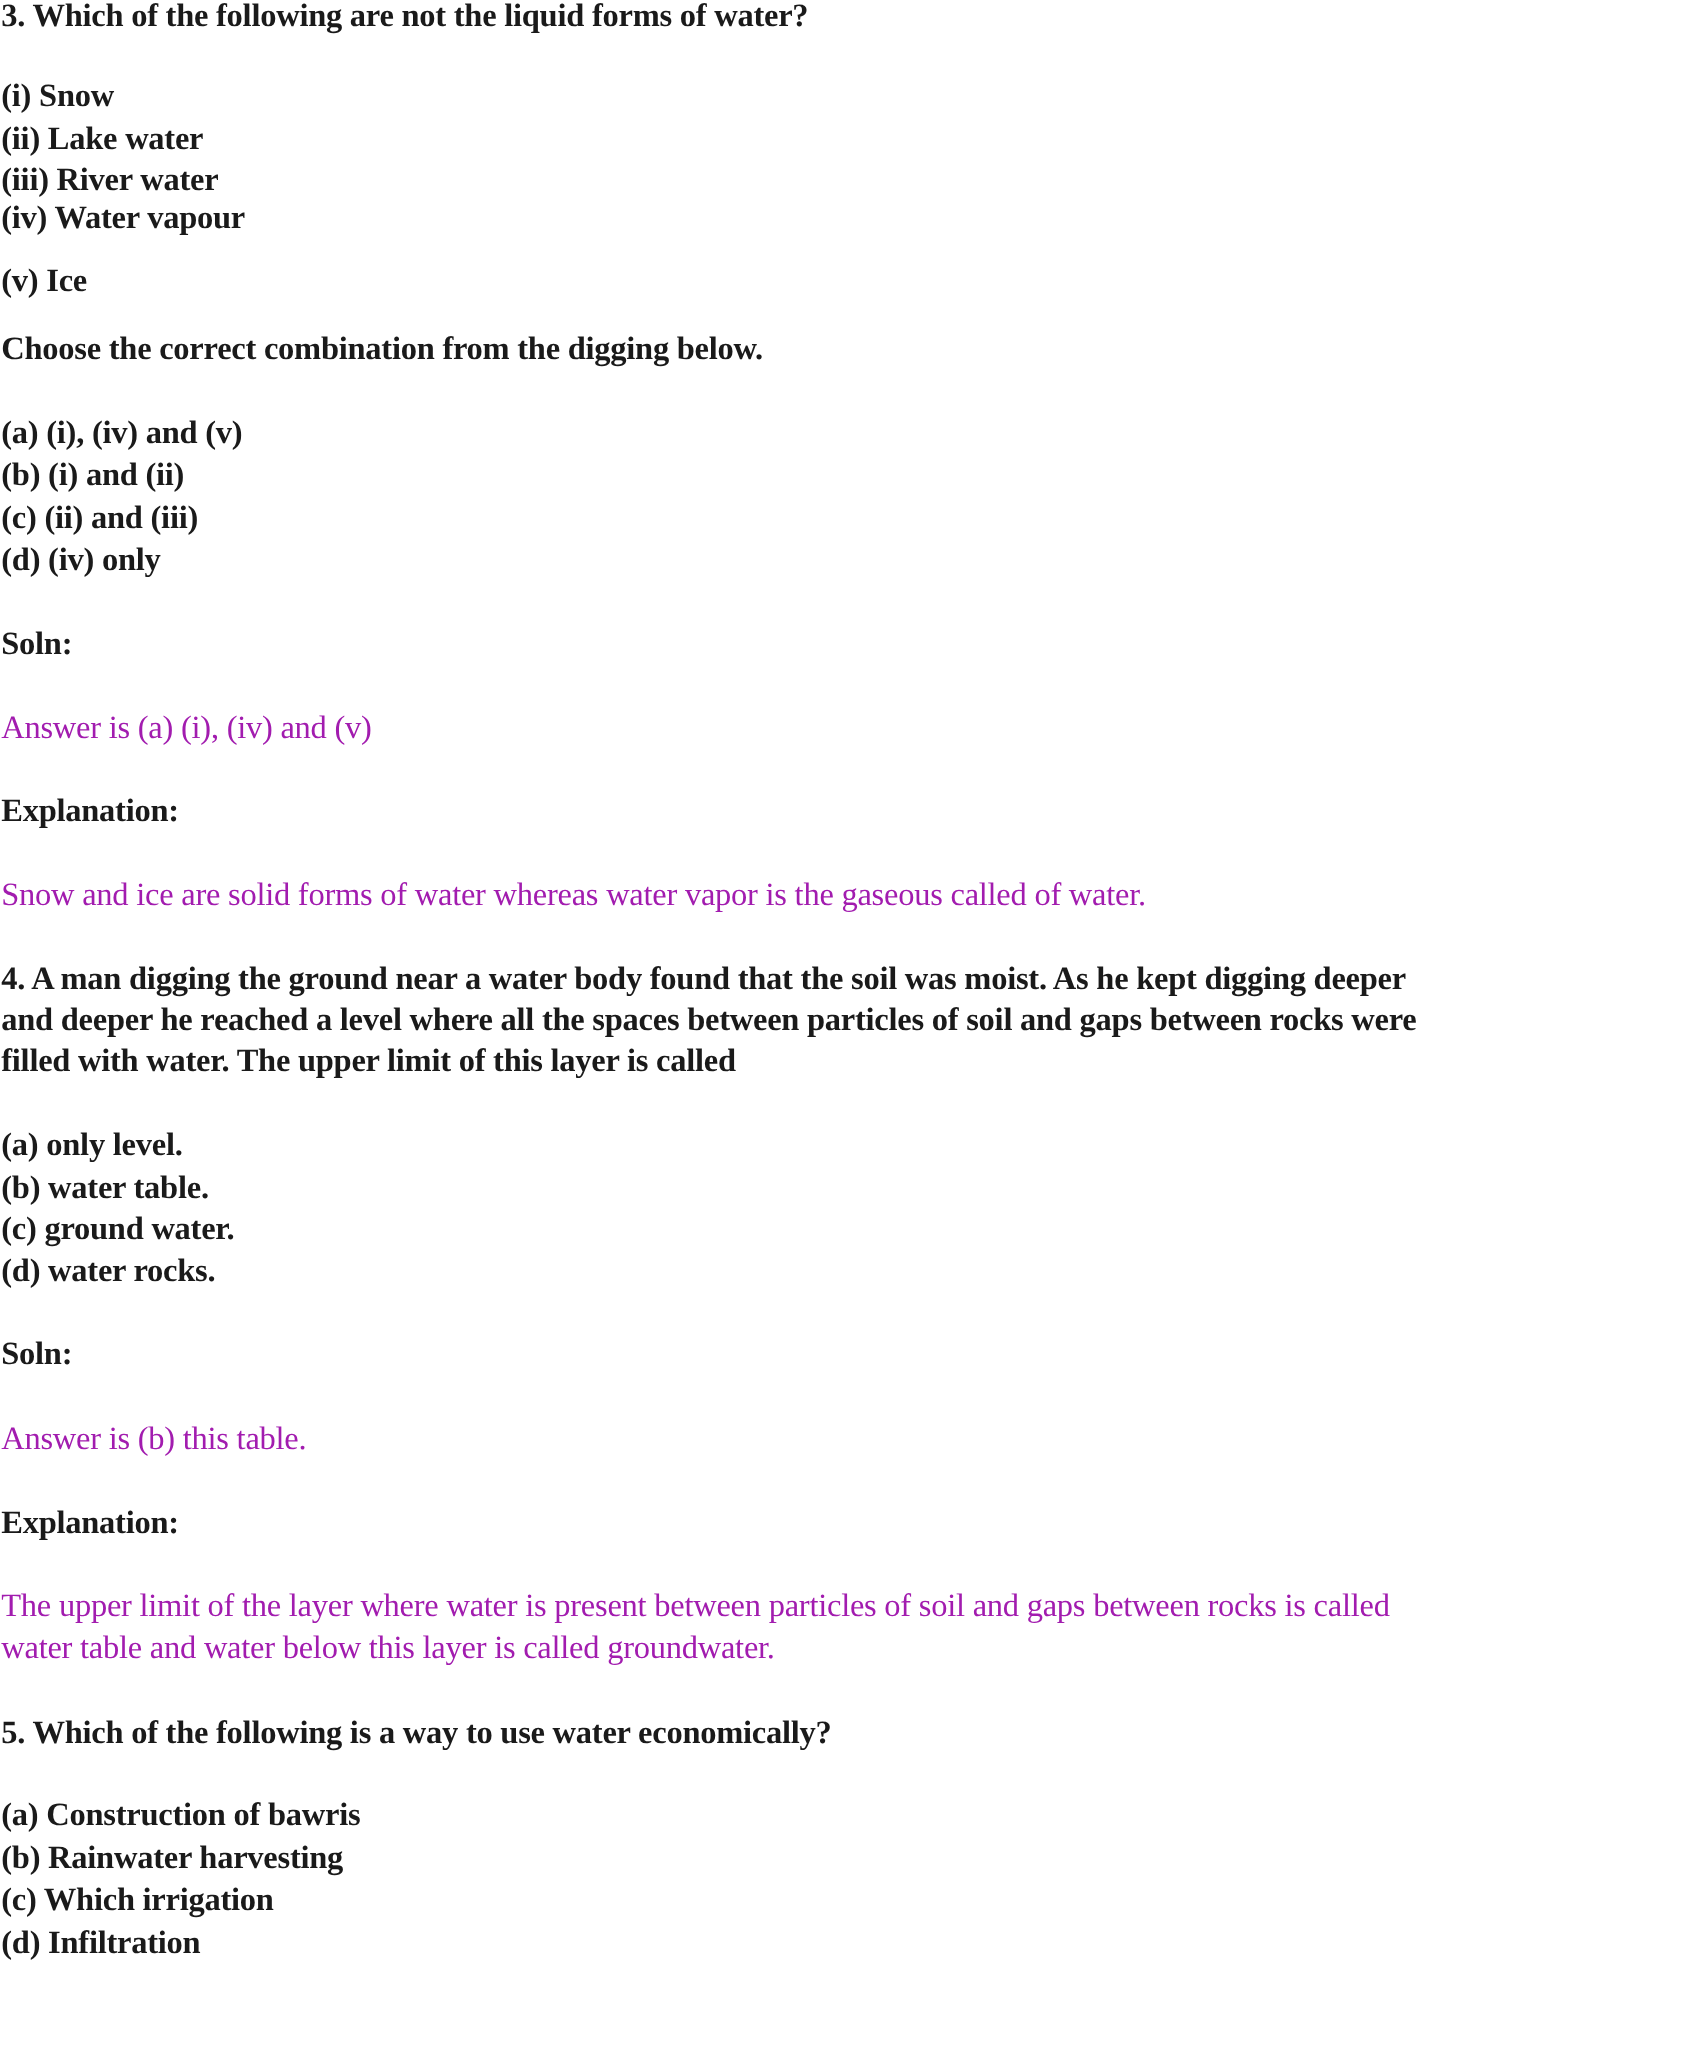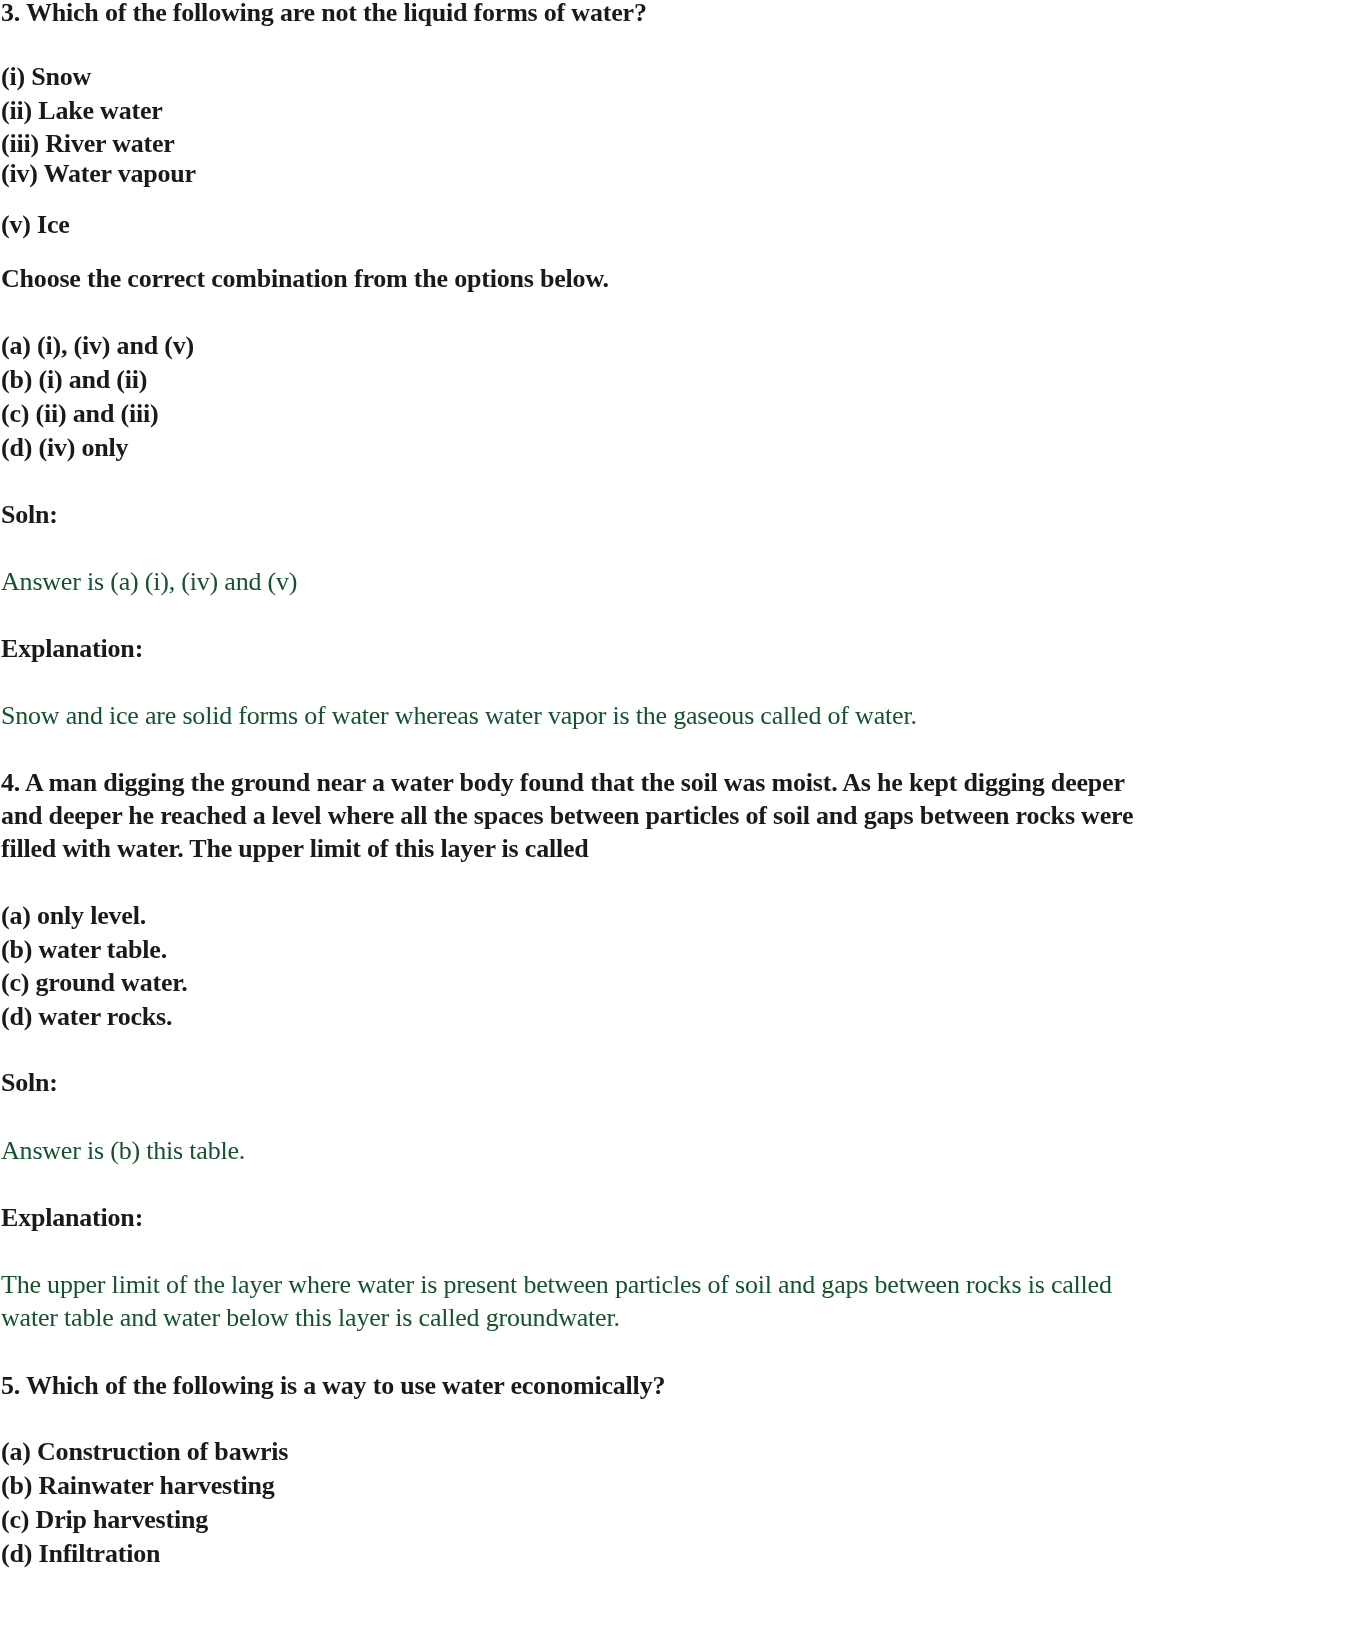--- a/index.html
+++ b/index.html
@@ -1,32 +1,32 @@
 <!DOCTYPE html>
 <html><head>
 <meta charset="utf-8">
 <style>
   html, body { margin:0; padding:0; background:#ffffff; }
   body { width:1357px; height:1643px; overflow:hidden; position:relative;
          font-family:"Liberation Serif", "DejaVu Serif", serif; color:#1a1a1a; }
   .ln { position:absolute; left:1px; white-space:nowrap; font-size:26px; line-height:34px; letter-spacing:-0.2px; }
   .b { font-weight:bold; }
-  .r { font-weight:normal; color:#14532d; }
+  .r { font-weight:normal; color:#a21caf; }
 </style>
 </head>
 <body>
 
 <div>
   <div class="ln b" style="top:-4px">3. Which of the following are not the liquid forms of water?</div>
   <div class="ln b" style="top:60px">(i) Snow</div>
   <div class="ln b" style="top:94px">(ii) Lake water</div>
   <div class="ln b" style="top:127px">(iii) River water</div>
   <div class="ln b" style="top:157px">(iv) Water vapour</div>
   <div class="ln b" style="top:208px">(v) Ice</div>
-  <div class="ln b" style="top:262px">Choose the correct combination from the options below.</div>
+  <div class="ln b" style="top:262px">Choose the correct combination from the digging below.</div>
   <div class="ln b" style="top:329px">(a) (i), (iv) and (v)</div>
   <div class="ln b" style="top:363px">(b) (i) and (ii)</div>
   <div class="ln b" style="top:397px">(c) (ii) and (iii)</div>
   <div class="ln b" style="top:431px">(d) (iv) only</div>
   <div class="ln b" style="top:498px">Soln:</div>
   <div class="ln r" style="top:565px">Answer is (a) (i), (iv) and (v)</div>
   <div class="ln b" style="top:632px">Explanation:</div>
   <div class="ln r" style="top:699px">Snow and ice are solid forms of water whereas water vapor is the gaseous called of water.</div>
 </div>
 
@@ -42,15 +42,15 @@
   <div class="ln r" style="top:1134px">Answer is (b) this table.</div>
   <div class="ln b" style="top:1201px">Explanation:</div>
   <div class="ln r" style="top:1268px">The upper limit of the layer where water is present between particles of soil and gaps between rocks is called</div>
   <div class="ln r" style="top:1301px">water table and water below this layer is called groundwater.</div>
 </div>
 
 <div>
   <div class="ln b" style="top:1369px">5. Which of the following is a way to use water economically?</div>
   <div class="ln b" style="top:1435px">(a) Construction of bawris</div>
   <div class="ln b" style="top:1469px">(b) Rainwater harvesting</div>
-  <div class="ln b" style="top:1503px">(c) Drip harvesting</div>
+  <div class="ln b" style="top:1503px">(c) Which irrigation</div>
   <div class="ln b" style="top:1537px">(d) Infiltration</div>
 </div>
 
 </body></html>

